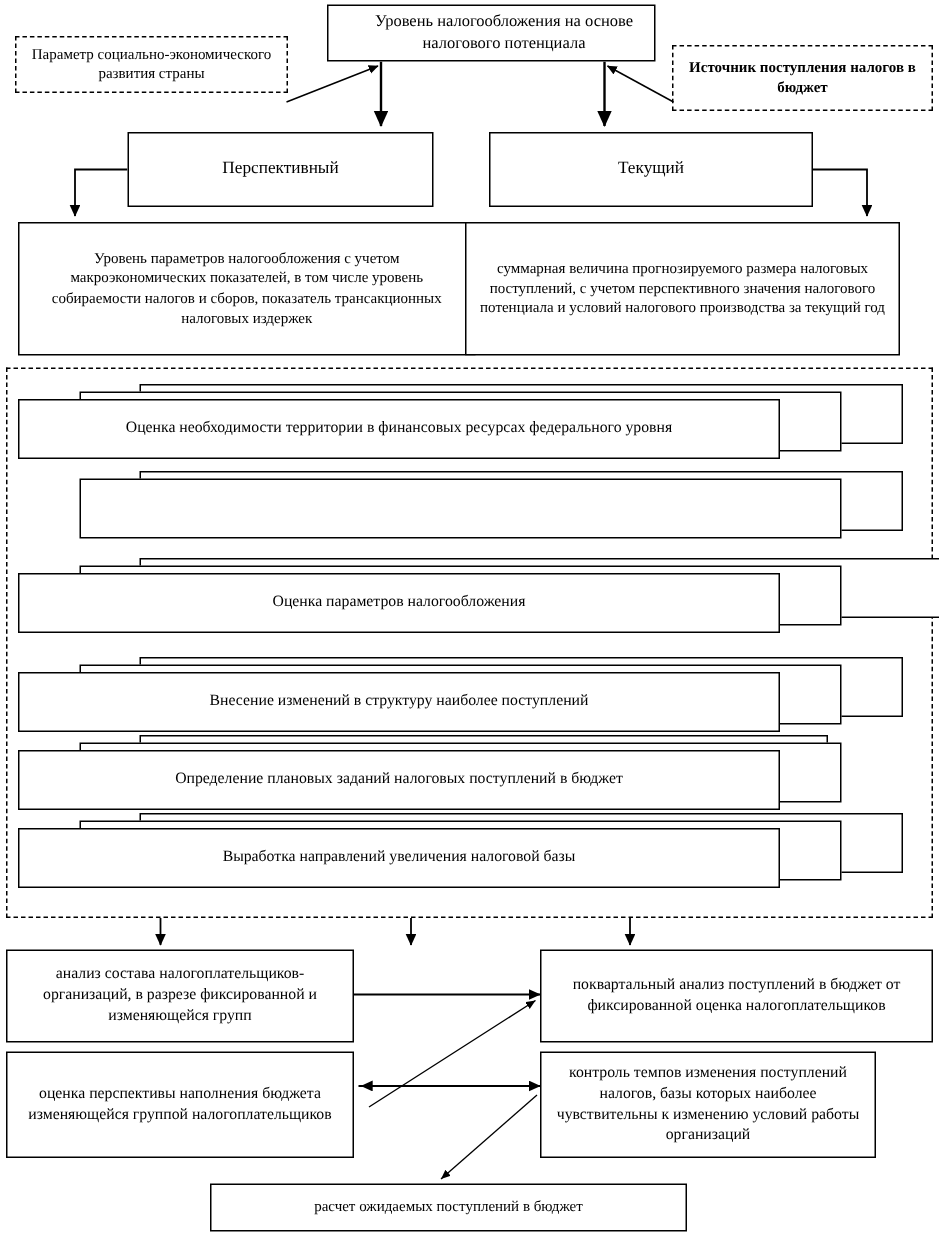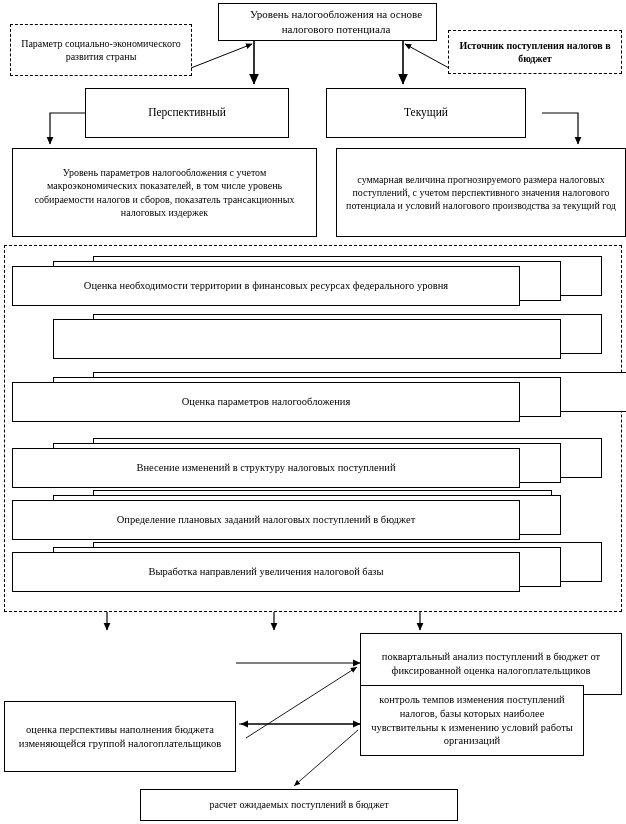--- a/index.html
+++ b/index.html
@@ -85,41 +85,41 @@
 
     <path d="M246,738 L357,667" stroke="#000" stroke-width="0.9" fill="none" marker-end="url(#arrowThin)"></path>
 
     <path d="M358,730 L294,786" stroke="#000" stroke-width="0.9" fill="none" marker-end="url(#arrowThin)"></path>
   </svg>
 
   <div class="box plain f11" style="left:218px;top:3px;width:219px;height:38px;">
     <span>Уровень налогообложения на основе налогового потенциала</span>
   </div>
 
-  <div class="box dashed f105" style="left:10px;top:24px;width:182px;height:52px;">
+  <div class="box dashed f105" style="left:10px;top:24px;width:182px;height:38px;">
     <span>Параметр социально-экономического развития страны</span>
   </div>
 
   <div class="box dashed f105" style="left:448px;top:30px;width:174px;height:44px;font-weight:bold;">
     <span>Источник поступления налогов в бюджет</span>
   </div>
 
   <div class="box plain f115" style="left:85px;top:88px;width:204px;height:50px;">
     <span>Перспективный</span>
   </div>
 
-  <div class="box plain f115" style="left:326px;top:88px;width:200px;height:50px;">
+  <div class="box plain f115" style="left:326px;top:88px;width:216px;height:50px;">
     <span>Текущий</span>
   </div>
 
   <div class="box plain f105" style="left:12px;top:148px;width:305px;height:89px;">
     <span>Уровень параметров налогообложения с учетом макроэкономических  показателей, в том числе уровень собираемости налогов и сборов, показатель трансакционных налоговых издержек</span>
   </div>
 
-  <div class="box plain f105" style="left:336px;top:148px;width:290px;height:89px;">
+  <div class="box plain f105" style="left:310px;top:148px;width:290px;height:89px;">
     <span>суммарная величина прогнозируемого размера налоговых поступлений, с учетом перспективного значения налогового потенциала и условий налогового производства за текущий год</span>
   </div>
 
   <div class="group-dashed" style="left:4px;top:245px;width:618px;height:367px;"></div>
 
   <div class="stack" style="left:12px;top:256px;width:590px;height:50px;">
     <div class="layer back"></div>
     <div class="layer mid"></div>
     <div class="layer front">
       <span>Оценка необходимости территории в финансовых ресурсах федерального уровня</span>
@@ -136,50 +136,53 @@
     <div class="layer mid"></div>
     <div class="layer front">
       <span>Оценка параметров налогообложения</span>
     </div>
   </div>
 
   <div class="stack" style="left:12px;top:438px;width:590px;height:50px;">
     <div class="layer back"></div>
     <div class="layer mid"></div>
     <div class="layer front">
-      <span>Внесение изменений в структуру налоговых поступлений</span>
+      <span>Внесение изменений в структуру наиболее поступлений</span>
     </div>
   </div>
 
   <div class="stack" style="left:12px;top:490px;width:540px;height:50px;">
     <div class="layer back"></div>
     <div class="layer mid"></div>
     <div class="layer front">
       <span>Определение плановых заданий налоговых поступлений в бюджет</span>
     </div>
   </div>
 
   <div class="stack" style="left:12px;top:542px;width:590px;height:50px;font-family:Liberation Serif, serif;">
     <div class="layer back"></div>
     <div class="layer mid"></div>
     <div class="layer front">
       <span>Выработка направлений увеличения налоговой базы</span>
     </div>
   </div>
 
+  <div class="box plain f10" style="left:4px;top:633px;width:232px;height:62px;">
+    <span>анализ состава налогоплательщиков-организаций, в разрезе фиксированной и изменяющейся групп</span>
+  </div>
 
   <div class="box plain f10" style="left:360px;top:633px;width:262px;height:62px;">
     <span>поквартальный анализ поступлений в бюджет от фиксированной оценка налогоплательщиков</span>
   </div>
 
   <div class="box plain f10" style="left:4px;top:701px;width:232px;height:71px;">
     <span>оценка перспективы наполнения бюджета изменяющейся группой налогоплательщиков</span>
   </div>
 
-  <div class="box plain f10" style="left:360px;top:685px;width:224px;height:71px;">
+  <div class="box plain f10" style="left:360px;top:701px;width:224px;height:71px;">
     <span>контроль темпов изменения поступлений налогов, базы которых наиболее чувствительны к изменению условий работы организаций</span>
   </div>
 
   <div class="box plain f105" style="left:140px;top:789px;width:318px;height:32px;">
     <span>расчет ожидаемых поступлений в бюджет</span>
   </div>
 
 </div>
 
 </body></html>

